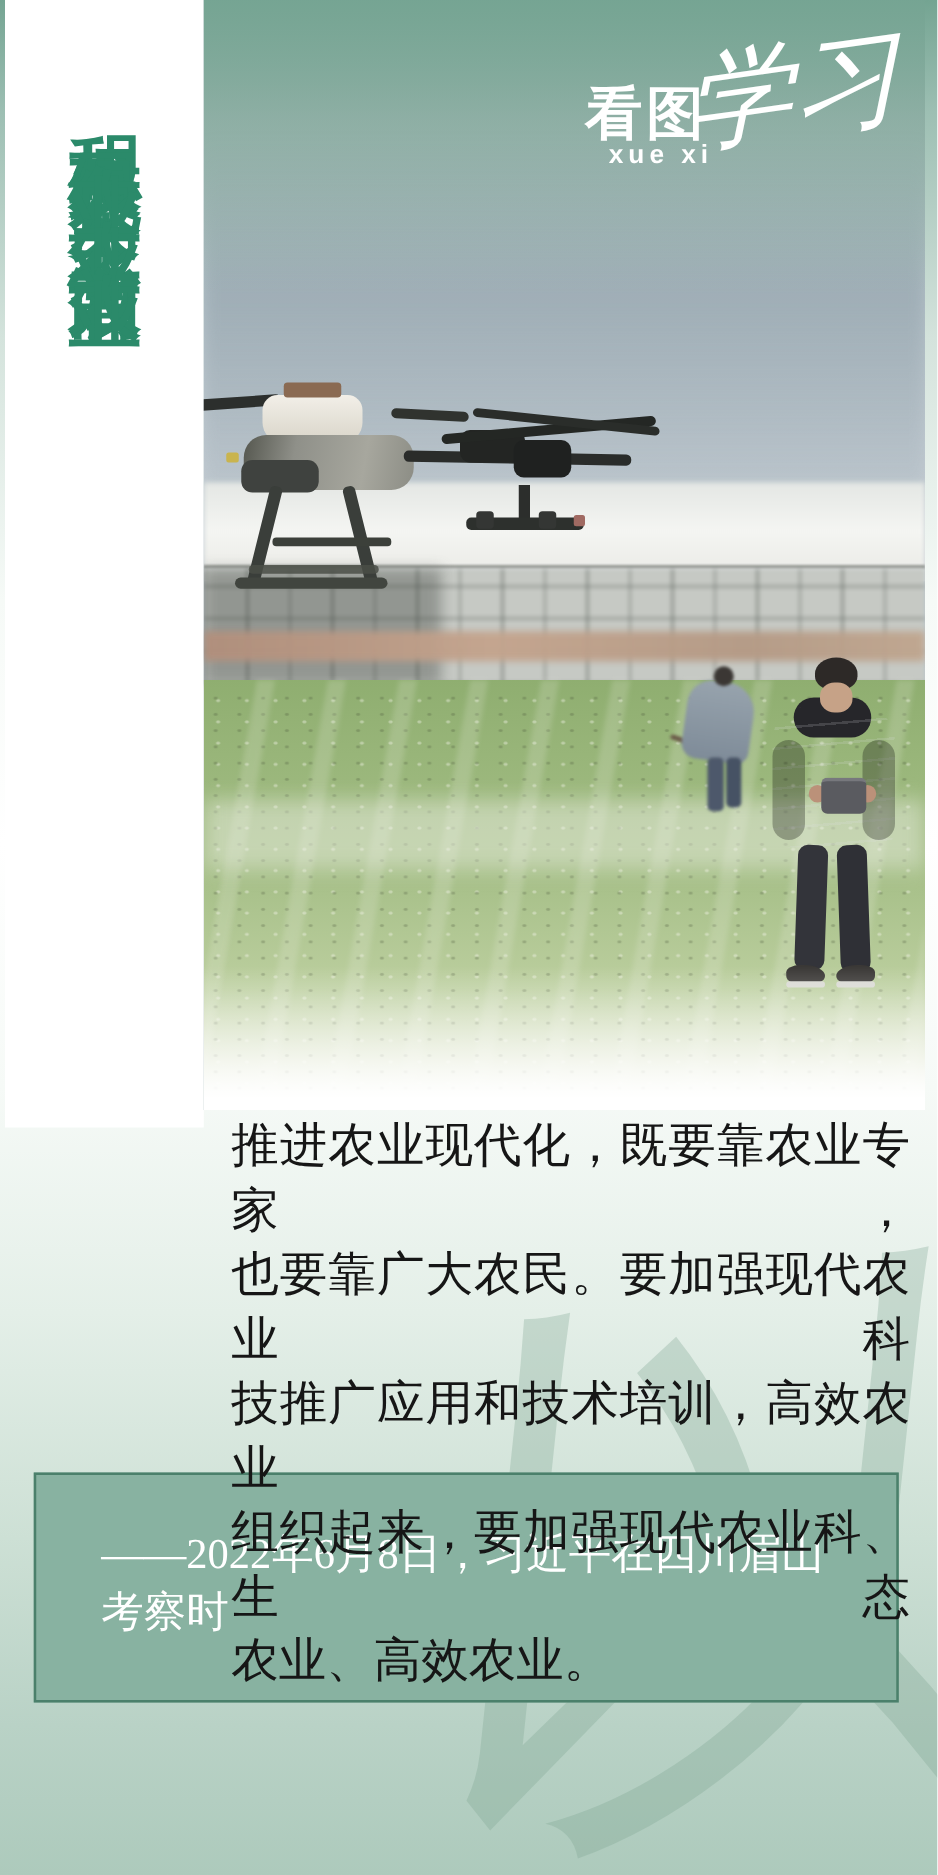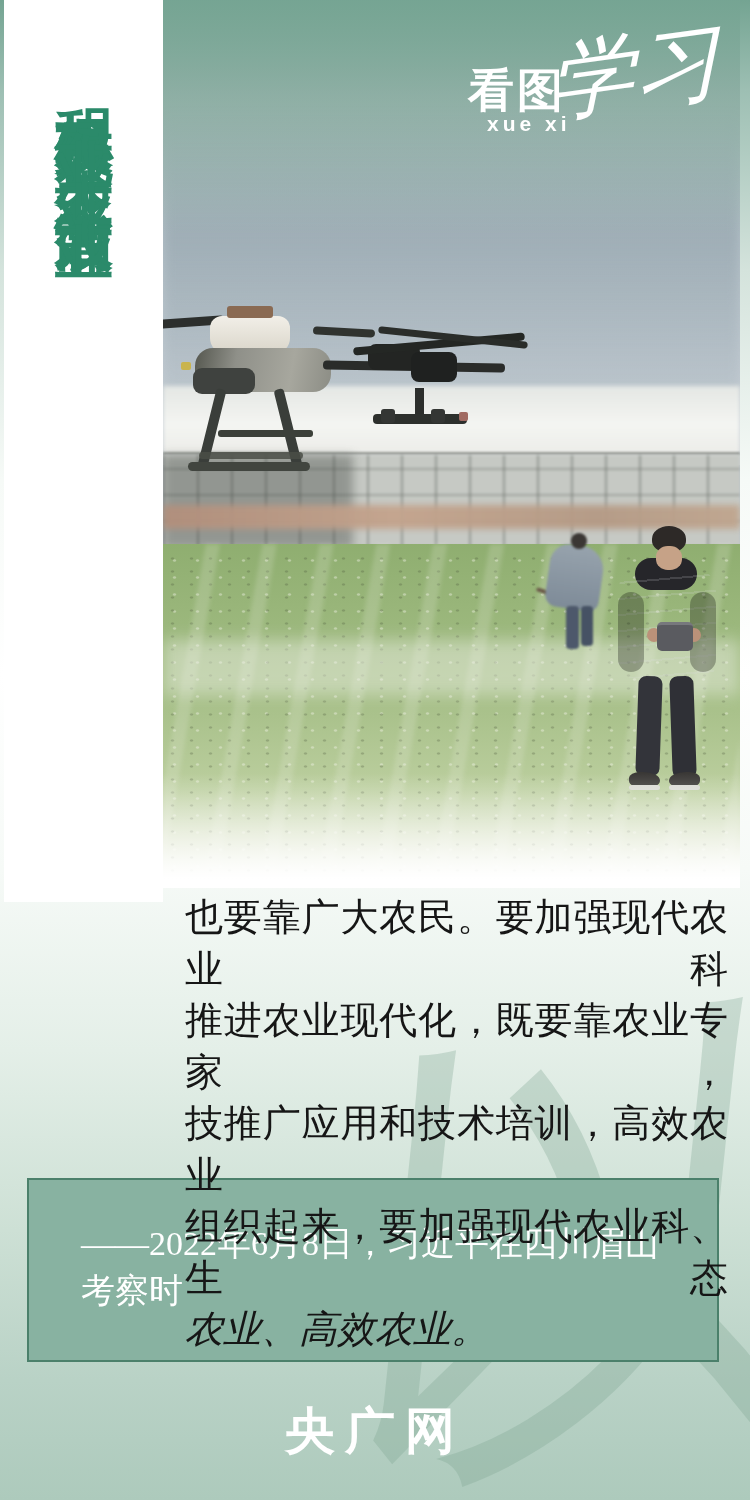--- a/index.html
+++ b/index.html
@@ -105,21 +105,21 @@
     letter-spacing:3px;z-index:20;font-family:"Liberation Sans",sans-serif;}
   .brand-py{position:absolute;left:487px;top:112px;color:#ffffff;font-weight:700;font-size:21px;
     letter-spacing:4px;z-index:20;}
   .brand-script{position:absolute;left:548px;top:14px;color:#ffffff;font-size:86px;z-index:20;
     font-family:"Liberation Serif",serif;font-style:italic;transform:rotate(-8deg) skewX(-6deg);}
 
   
   .quote{position:absolute;left:185px;top:892px;width:543px;z-index:15;}
   .qline{font-family:"Liberation Serif",serif;font-size:38px;line-height:51.5px;color:#161616;
     text-align:justify;text-align-last:justify;}
-  .qline.last{text-align-last:left;font-style:italic;}
+  .qline.last{text-align-last:left;}
 
   
   .wm{position:absolute;right:-30px;top:1020px;font-size:470px;line-height:1;z-index:3;
     color:rgba(122,163,144,0.30);font-family:"Liberation Serif",serif;font-style:italic;
     transform:rotate(-8deg);pointer-events:none;}
 
   
   .attr-box{position:absolute;left:27px;top:1178px;width:692px;height:184px;box-sizing:border-box;
     background:#88b2a1;border:2px solid #4b806b;z-index:4;}
   .attr-text{padding:40px 40px 0 52px;color:#ffffff;font-family:"Liberation Serif",serif;font-size:34px;
@@ -204,28 +204,27 @@
     <div class="photo-fade"></div>
   </div>
 
   <div class="brand-cn">看图</div>
   <div class="brand-py">xue xi</div>
   <div class="brand-script">学习</div>
 
   <div class="wm">以</div>
 
   <main class="quote">
+    <div class="qline">推进农业现代化，既要靠农业专家，</div>
     <div class="qline">也要靠广大农民。要加强现代农业科</div>
-    <div class="qline">推进农业现代化，既要靠农业专家，</div>
     <div class="qline">技推广应用和技术培训，高效农业</div>
     <div class="qline">组织起来，要加强现代农业科、生态</div>
     <div class="qline last">农业、高效农业。</div>
   </main>
 
   <section class="attr-box">
     <div class="attr-text">
       <p>——2022年6月8日，习近平在四川眉山考察时</p>
     </div>
   </section>
 
-  <footer class="cnr">央广网</footer>
 
 </div>
 
 </body></html>

